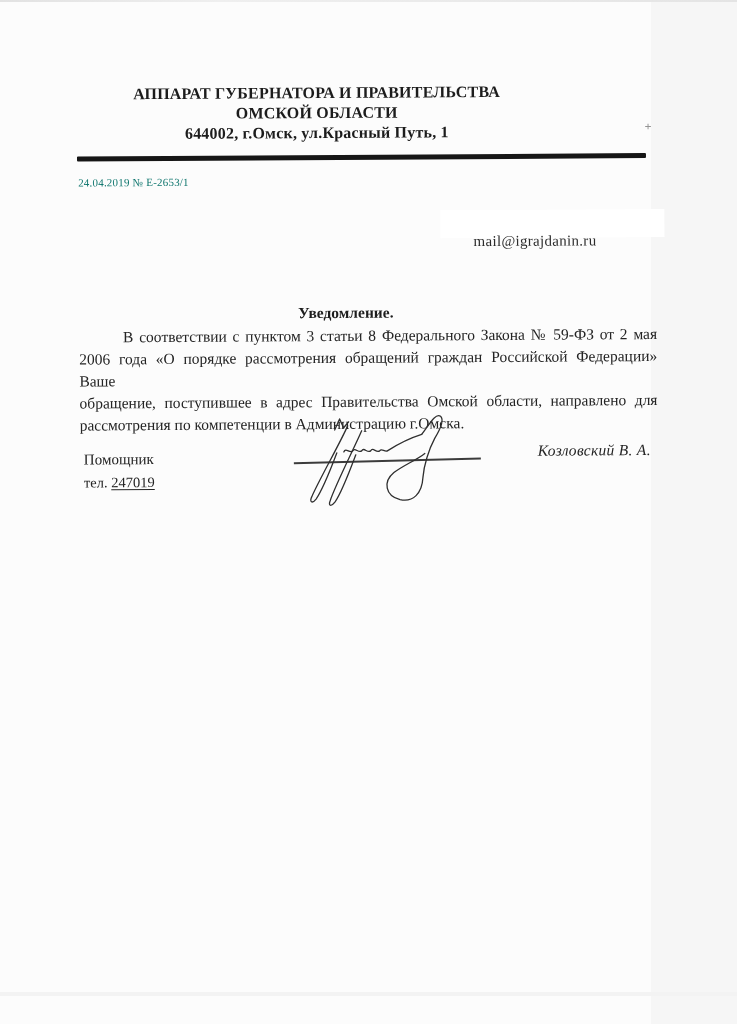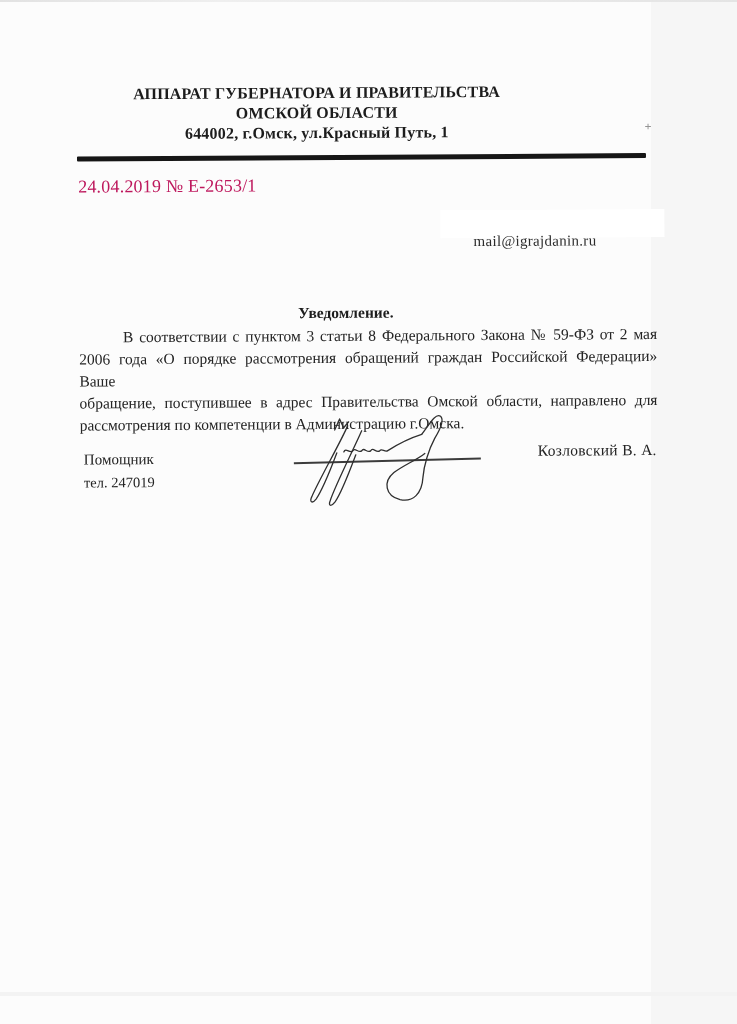--- a/index.html
+++ b/index.html
@@ -37,21 +37,21 @@
     position:absolute;left:645px;top:124px;
     font-size:11px;color:#949494;font-family:"DejaVu Sans Mono",monospace;
   }
   .rule{
     position:absolute;left:77px;top:157px;width:569px;height:4.5px;
     background:var(--rule,#161616);
     border-radius:1px;
   }
   .ref-line{
     position:absolute;left:78px;top:177px;
-    font-size:18px;color:#be185d;letter-spacing:.2px;
+    font-size:11px;color:#0f766e;letter-spacing:.2px;
   }
   .scan-white-patch{
     position:absolute;left:440px;top:213px;width:224px;height:28px;
     background:#ffffff;
   }
   .recipient-email{
     position:absolute;left:473px;top:236px;
     font-size:15px;color:#2c2c2c;letter-spacing:.3px;
   }
   .doc-title{
@@ -66,27 +66,27 @@
   .body-line.first{text-indent:44px;}
   .body-line.last{text-align:left;text-align-last:left;}
   .sig-role{
     position:absolute;left:82px;top:452px;
     font-size:15px;color:#242424;text-align:center;
   }
   .sig-phone{
     position:absolute;left:82px;top:475px;
     font-size:14.5px;color:#242424;
   }
-  .sig-phone .phone-num{text-underline-offset:2px;margin-top:39px;}
+  .sig-phone .phone-num{text-decoration:underline;text-underline-offset:2px;margin-top:39px;}
   .signature-svg{
     position:absolute;left:287px;top:408px;width:200px;height:110px;
   }
   .sig-name{
     position:absolute;left:536px;top:445px;
-    font-size:15.5px;color:#242424;letter-spacing:.3px;
+    font-size:15.5px;color:#242424;letter-spacing:.3px;font-style:italic;
   }
 </style>
 </head>
 <body>
 
 <div class="page">
   <div class="scan-edge-top"></div>
   <div class="scan-band-bottom"></div>
 
   <div class="content">

